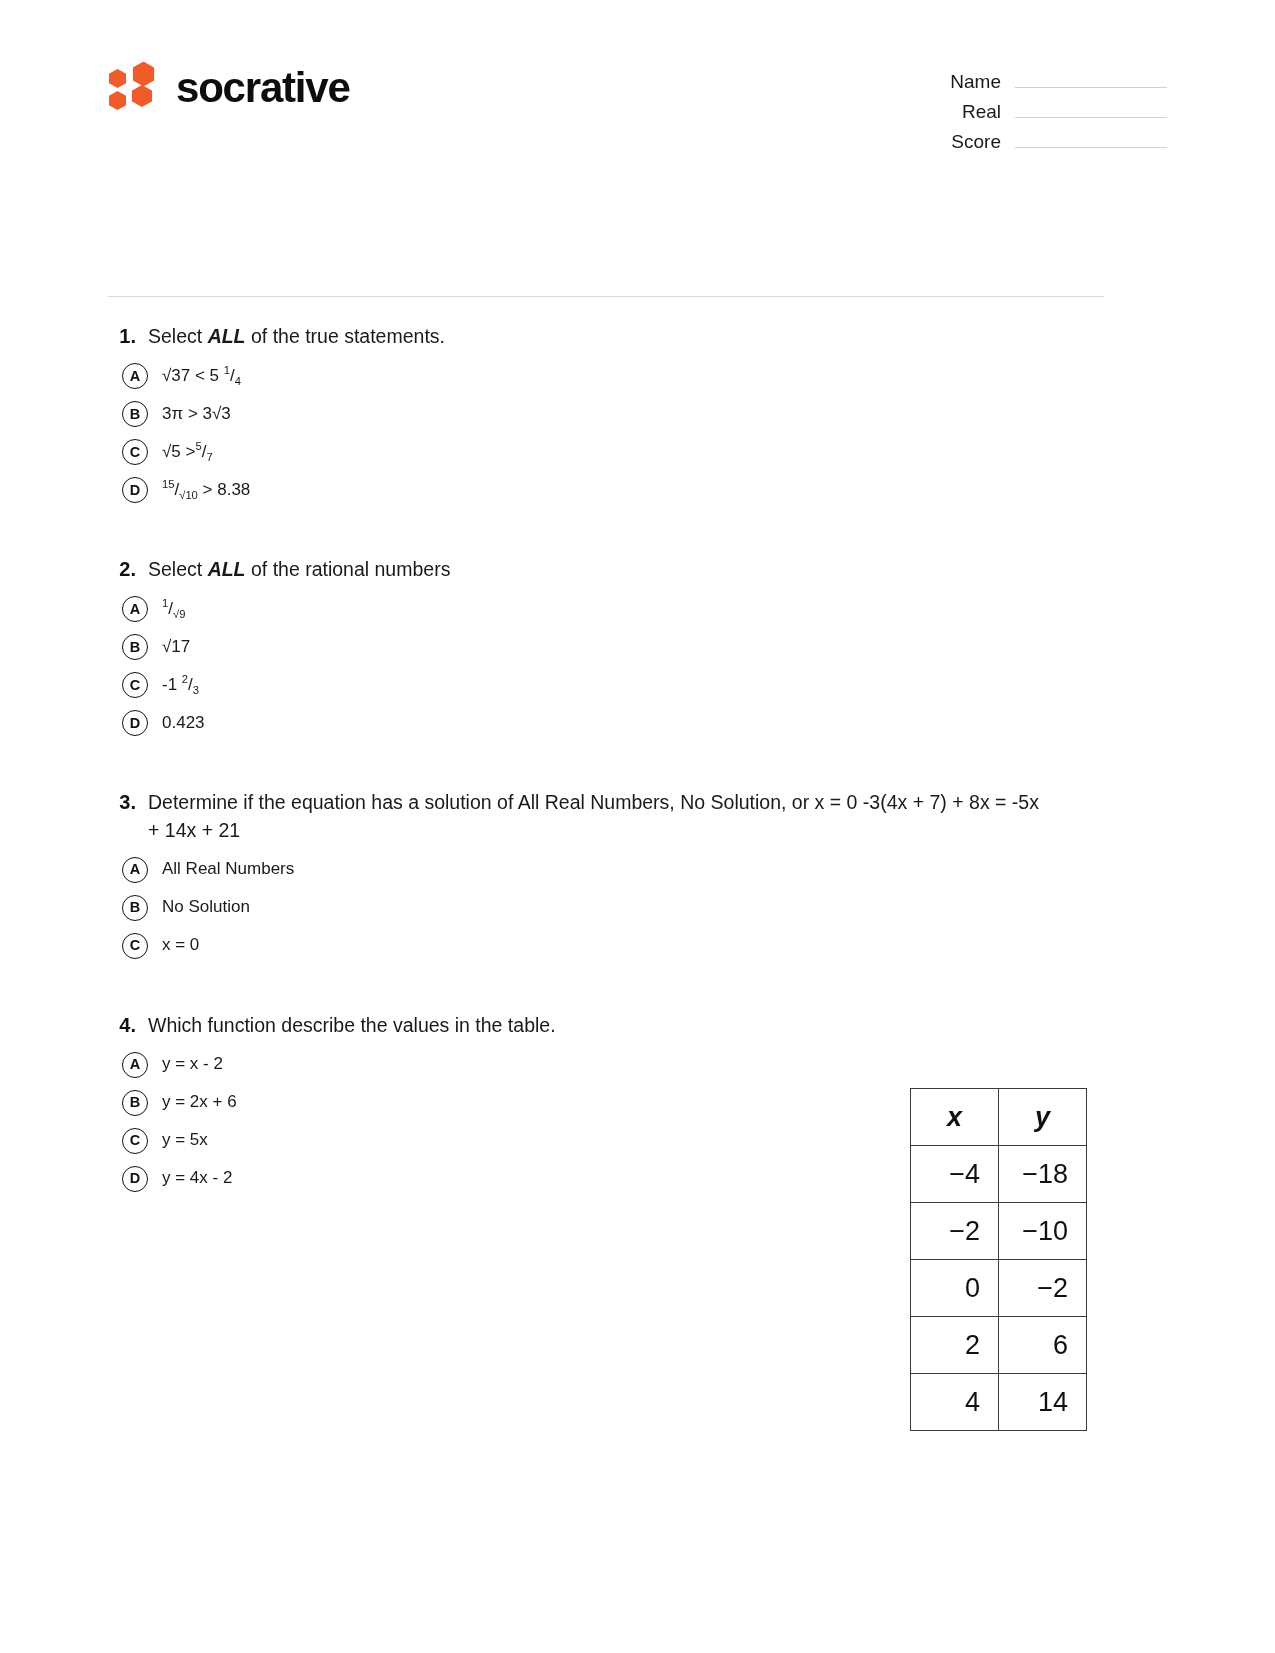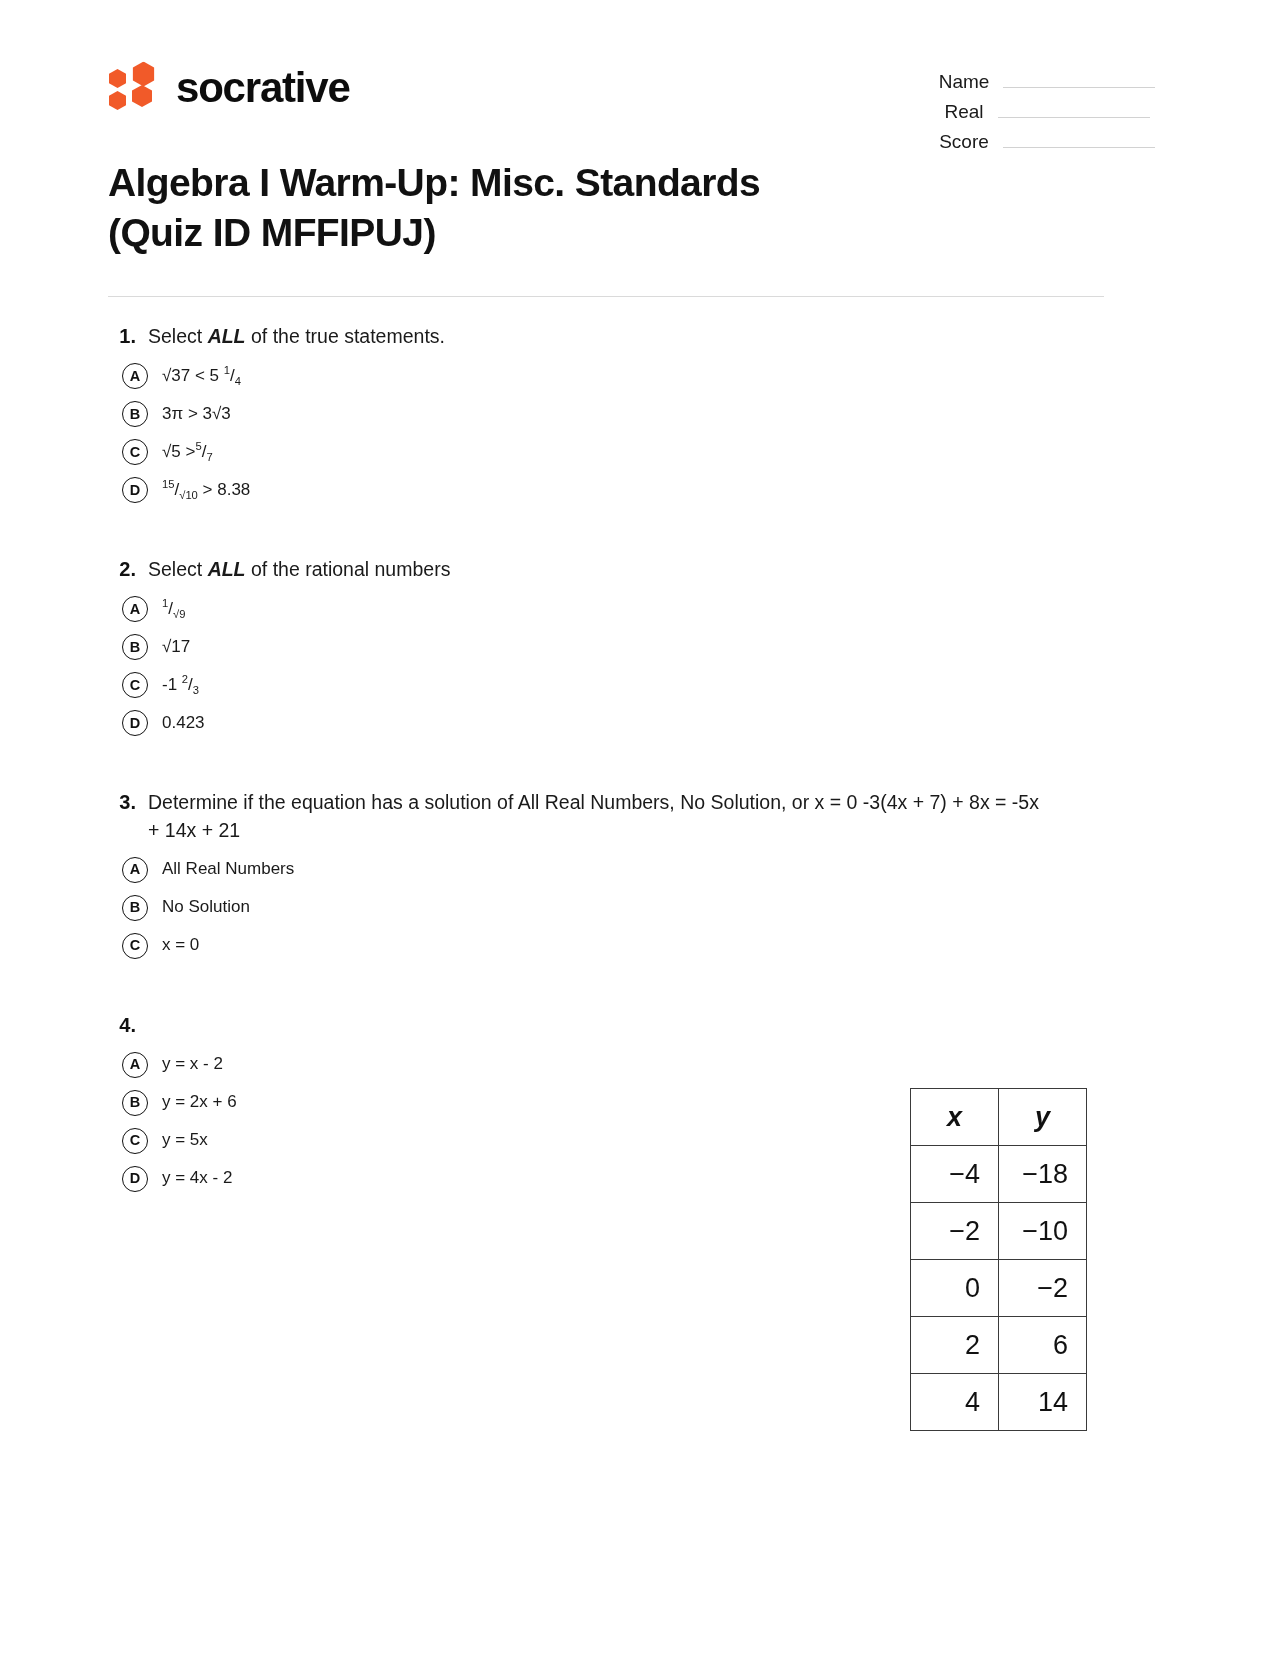--- a/index.html
+++ b/index.html
@@ -75,21 +75,21 @@
 
   .meta {
     position: absolute;
     right: 108px;
     top: 72px;
     width: 240px;
   }
   .meta-row {
     display: flex;
     align-items: flex-end;
-    justify-content: center;
+    justify-content: flex-end;
     margin-bottom: 11px;
   }
   .meta-row.score { }
   .meta-label {
     font-size: 19px;
     color: #1a1a1a;
     white-space: nowrap;
     padding-right: 14px;
     line-height: 1;
   }
@@ -233,21 +233,20 @@
         <span class="meta-label">Real</span>
         <span class="meta-line"></span>
       </div>
       <div class="meta-row score">
         <span class="meta-label">Score</span>
         <span class="meta-line"></span>
       </div>
     </div>
   </div>
 
-  <div class="title">Algebra I Warm-Up: Misc. Standards (Quiz ID MFFIPUJ)</div>
 
   <div class="rule"></div>
 
   <div class="questions">
 
     <div class="question">
       <div class="q-head">
         <div class="q-num">1.</div>
         <div class="q-text"><span>Select </span><span class="em-all">ALL</span><span> of the true statements.</span></div>
       </div>
@@ -307,20 +306,21 @@
       </div>
       <div class="choice">
         <span class="bubble">C</span>
         <span class="choice-text">x = 0</span>
       </div>
     </div>
 
     <div class="question" style="margin-top:52px;">
       <div class="q-head">
         <div class="q-num">4.</div>
+        <div class="q-text">Which function describe the values in the table.</div>
       </div>
       <div class="choice">
         <span class="bubble">A</span>
         <span class="choice-text">y = x - 2</span>
       </div>
       <div class="choice">
         <span class="bubble">B</span>
         <span class="choice-text">y = 2x + 6</span>
       </div>
       <div class="choice">

